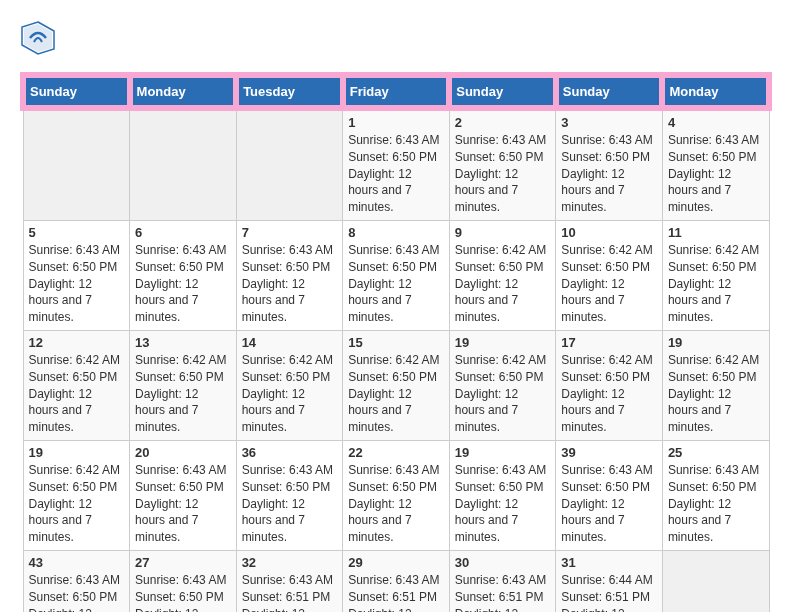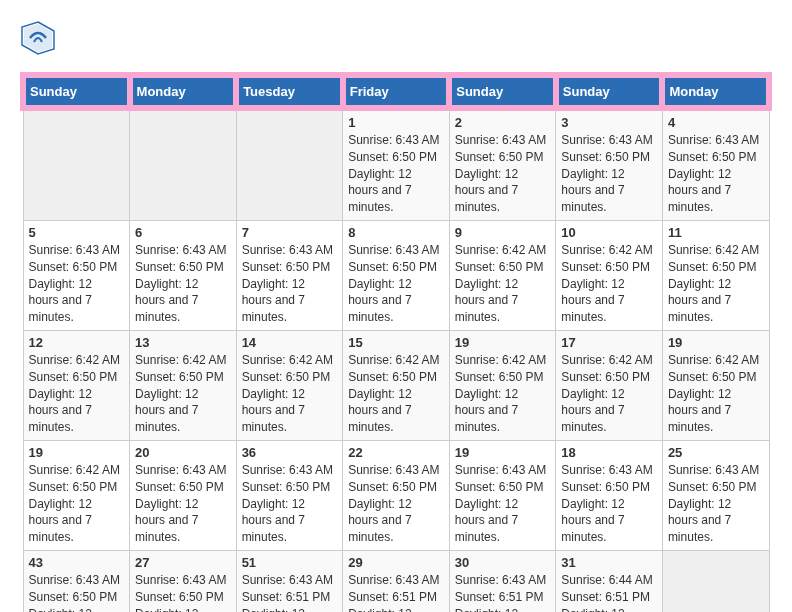--- a/index.html
+++ b/index.html
@@ -226,39 +226,39 @@
         </td>
         <td>
           <span class="day-number">22</span>
           <div class="day-info">Sunrise: 6:43 AM<br>Sunset: 6:50 PM<br>Daylight: 12 hours and 7 minutes.</div>
         </td>
         <td>
           <span class="day-number">19</span>
           <div class="day-info">Sunrise: 6:43 AM<br>Sunset: 6:50 PM<br>Daylight: 12 hours and 7 minutes.</div>
         </td>
         <td>
-          <span class="day-number">18</span>
+          <span class="day-number">39</span>
           <div class="day-info">Sunrise: 6:43 AM<br>Sunset: 6:50 PM<br>Daylight: 12 hours and 7 minutes.</div>
         </td>
         <td>
           <span class="day-number">25</span>
           <div class="day-info">Sunrise: 6:43 AM<br>Sunset: 6:50 PM<br>Daylight: 12 hours and 7 minutes.</div>
         </td>
       </tr>
       <tr>
         <td>
           <span class="day-number">43</span>
           <div class="day-info">Sunrise: 6:43 AM<br>Sunset: 6:50 PM<br>Daylight: 12 hours and 7 minutes.</div>
         </td>
         <td>
           <span class="day-number">27</span>
           <div class="day-info">Sunrise: 6:43 AM<br>Sunset: 6:50 PM<br>Daylight: 12 hours and 7 minutes.</div>
         </td>
         <td>
-          <span class="day-number">51</span>
+          <span class="day-number">32</span>
           <div class="day-info">Sunrise: 6:43 AM<br>Sunset: 6:51 PM<br>Daylight: 12 hours and 7 minutes.</div>
         </td>
         <td>
           <span class="day-number">29</span>
           <div class="day-info">Sunrise: 6:43 AM<br>Sunset: 6:51 PM<br>Daylight: 12 hours and 7 minutes.</div>
         </td>
         <td>
           <span class="day-number">30</span>
           <div class="day-info">Sunrise: 6:43 AM<br>Sunset: 6:51 PM<br>Daylight: 12 hours and 7 minutes.</div>
         </td>

